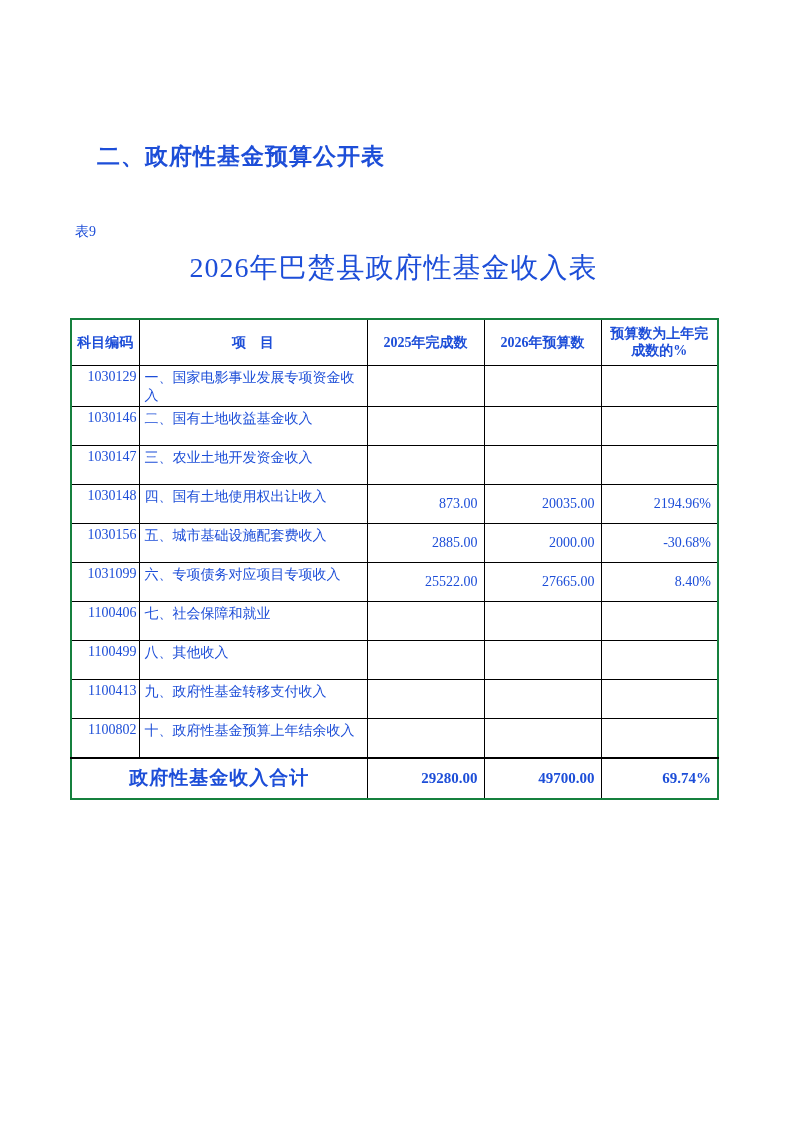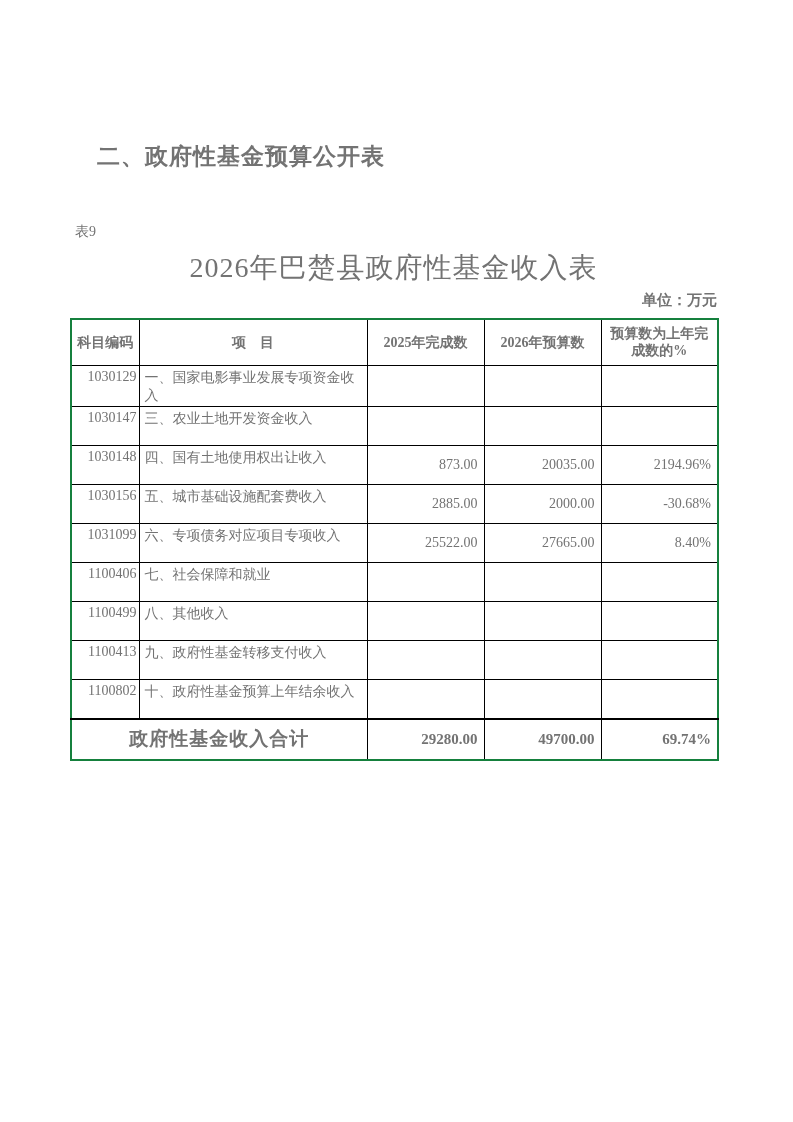--- a/index.html
+++ b/index.html
@@ -6,21 +6,21 @@
     margin: 0;
     padding: 0;
     background: #ffffff;
   }
   .page {
     position: relative;
     width: 793px;
     height: 1122px;
     background: #ffffff;
     overflow: hidden;
-    color: #737373;
+    color: #1d4ed8;
     font-family: "Liberation Serif", "DejaVu Serif", serif;
   }
   .section-title {
     position: absolute;
     left: 97px;
     top: 141px;
     font-family: "Liberation Sans", "DejaVu Sans", sans-serif;
     font-weight: bold;
     font-size: 23px;
     letter-spacing: 1px;
@@ -116,21 +116,20 @@
 <body>
 
 <div class="page">
 
   <div class="section-title">二、政府性基金预算公开表</div>
 
   <div class="table-label">表9</div>
 
   <div class="doc-title">2026年巴楚县政府性基金收入表</div>
 
-  <div class="unit-label">单位：万元</div>
 
   <table class="income-table">
     <colgroup>
       <col style="width:68px">
       <col style="width:228px">
       <col style="width:117px">
       <col style="width:117px">
       <col style="width:117px">
     </colgroup>
     <thead>
@@ -144,20 +143,27 @@
     </thead>
     <tbody>
         <tr>
       <td class="code">1030129</td>
       <td class="item">一、国家电影事业发展专项资金收入</td>
       <td class="num"></td>
       <td class="num"></td>
       <td class="num"></td>
     </tr>
         <tr>
+      <td class="code">1030146</td>
+      <td class="item">二、国有土地收益基金收入</td>
+      <td class="num"></td>
+      <td class="num"></td>
+      <td class="num"></td>
+    </tr>
+        <tr>
       <td class="code">1030147</td>
       <td class="item">三、农业土地开发资金收入</td>
       <td class="num"></td>
       <td class="num"></td>
       <td class="num"></td>
     </tr>
         <tr>
       <td class="code">1030148</td>
       <td class="item">四、国有土地使用权出让收入</td>
       <td class="num">873.00</td>

